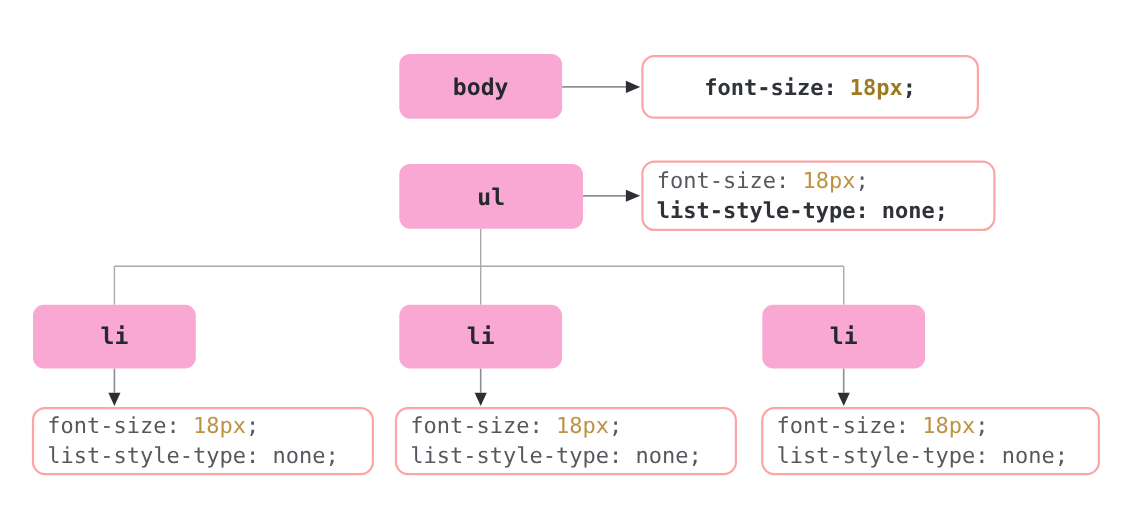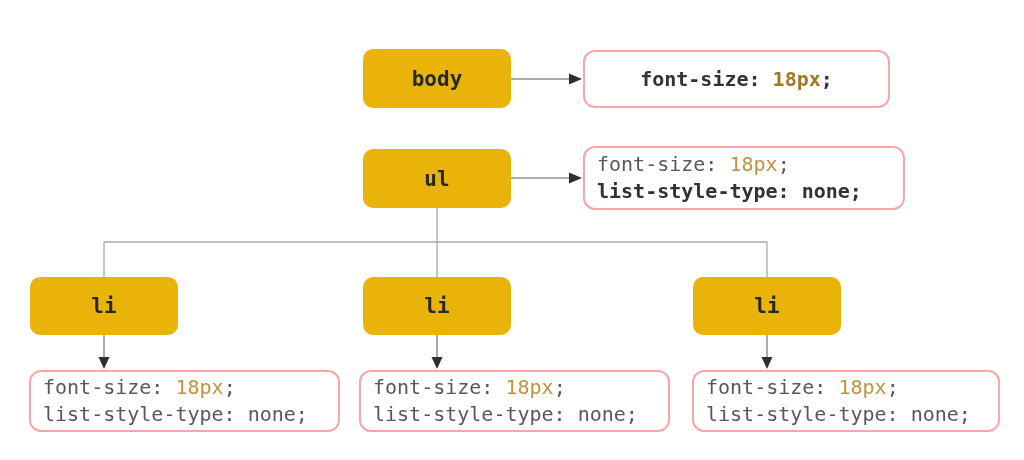--- a/index.html
+++ b/index.html
@@ -15,21 +15,21 @@
     background: #ffffff;
     overflow: hidden;
   }
   .wires {
     position: absolute;
     left: 0; top: 0;
     width: 1024px; height: 460px;
   }
   .node {
     position: absolute;
-    background: #eab308;
+    background: #f9a8d4;
     border-radius: 10px;
     display: flex;
     align-items: center;
     justify-content: center;
     font-weight: bold;
     font-size: 21px;
     color: #25292d;
     font-family: "DejaVu Sans Mono", monospace;
   }
   .note {
@@ -81,21 +81,21 @@
       <polygon points="104,369 98.5,357 109.5,357"></polygon>
       <polygon points="437,369 431.5,357 442.5,357"></polygon>
       <polygon points="767,369 761.5,357 772.5,357"></polygon>
     </g>
   </svg>
 
   <div class="node" style="left:363px; top:49px; width:148px; height:59px;">
     <span>body</span>
   </div>
 
-  <div class="node" style="left:363px; top:149px; width:148px; height:59px;">
+  <div class="node" style="left:363px; top:149px; width:167px; height:59px;">
     <span>ul</span>
   </div>
 
   <div class="node" style="left:30px; top:277px; width:148px; height:58px;">
     <span>li</span>
   </div>
 
   <div class="node" style="left:363px; top:277px; width:148px; height:58px;">
     <span>li</span>
   </div>

